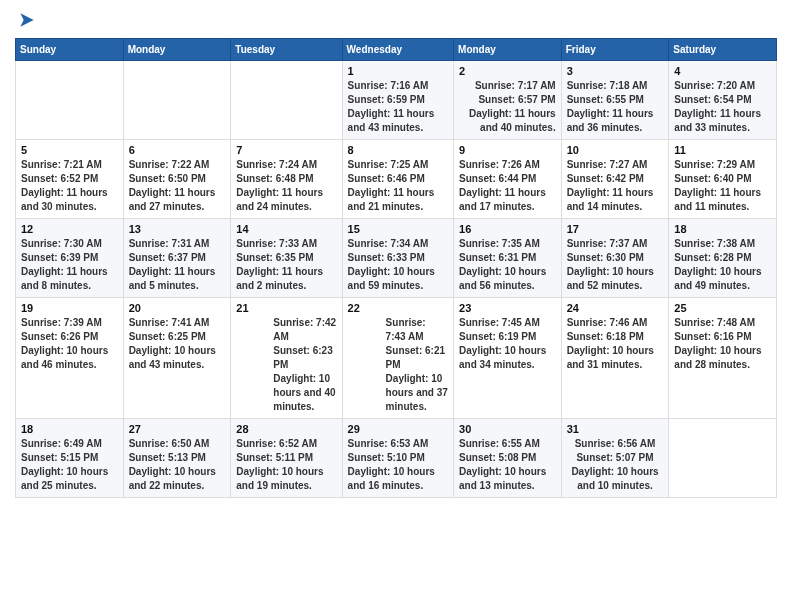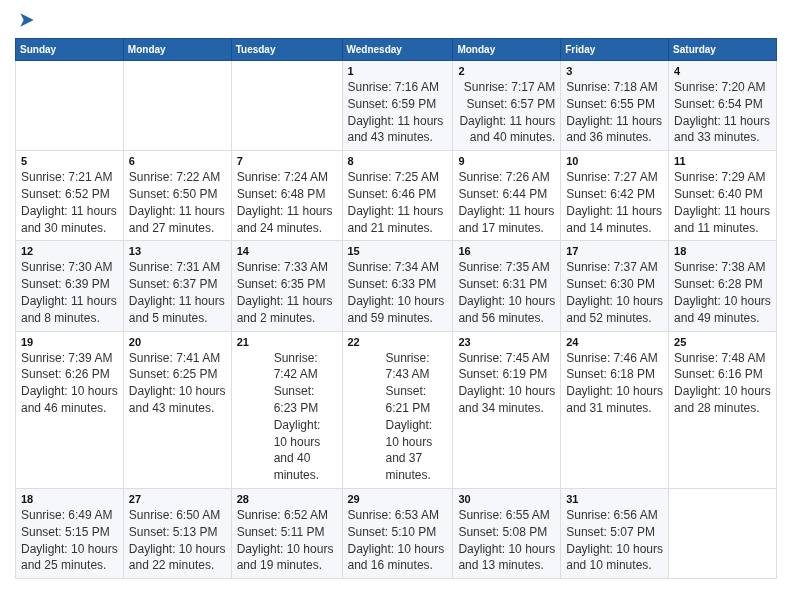--- a/index.html
+++ b/index.html
@@ -82,22 +82,23 @@
       background: #f5f7fa;
     }
     .day-num {
       font-weight: bold;
       font-size: 11px;
       margin-bottom: 2px;
       color: #111;
     }
     .day-info {
       color: #333;
-      font-size: 12px;
+      font-size: 10px;
       line-height: 1.4;
+      font-weight: bold;
     }
     .empty-cell {
       background: #fff !important;
     }
   </style>
 </head>
 <body>
 
 <div class="page">
   <div class="header">
@@ -316,21 +317,21 @@
 Daylight: 10 hours and 16 minutes.</div>
           </td>
           <td>
             <div class="day-num">30</div>
             <div class="day-info" style="white-space: pre-line;">Sunrise: 6:55 AM
 Sunset: 5:08 PM
 Daylight: 10 hours and 13 minutes.</div>
           </td>
           <td>
             <div class="day-num">31</div>
-            <div class="day-info" style="white-space: pre-line;">Sunrise: 6:56 AM
+            <div class="day-info" style="white-space: pre-line; text-align: center;">Sunrise: 6:56 AM
 Sunset: 5:07 PM
 Daylight: 10 hours and 10 minutes.</div>
           </td>
           <td class="empty-cell"></td>
         </tr>
       </tbody>
   </table>
 </div>
 
 </body></html>

